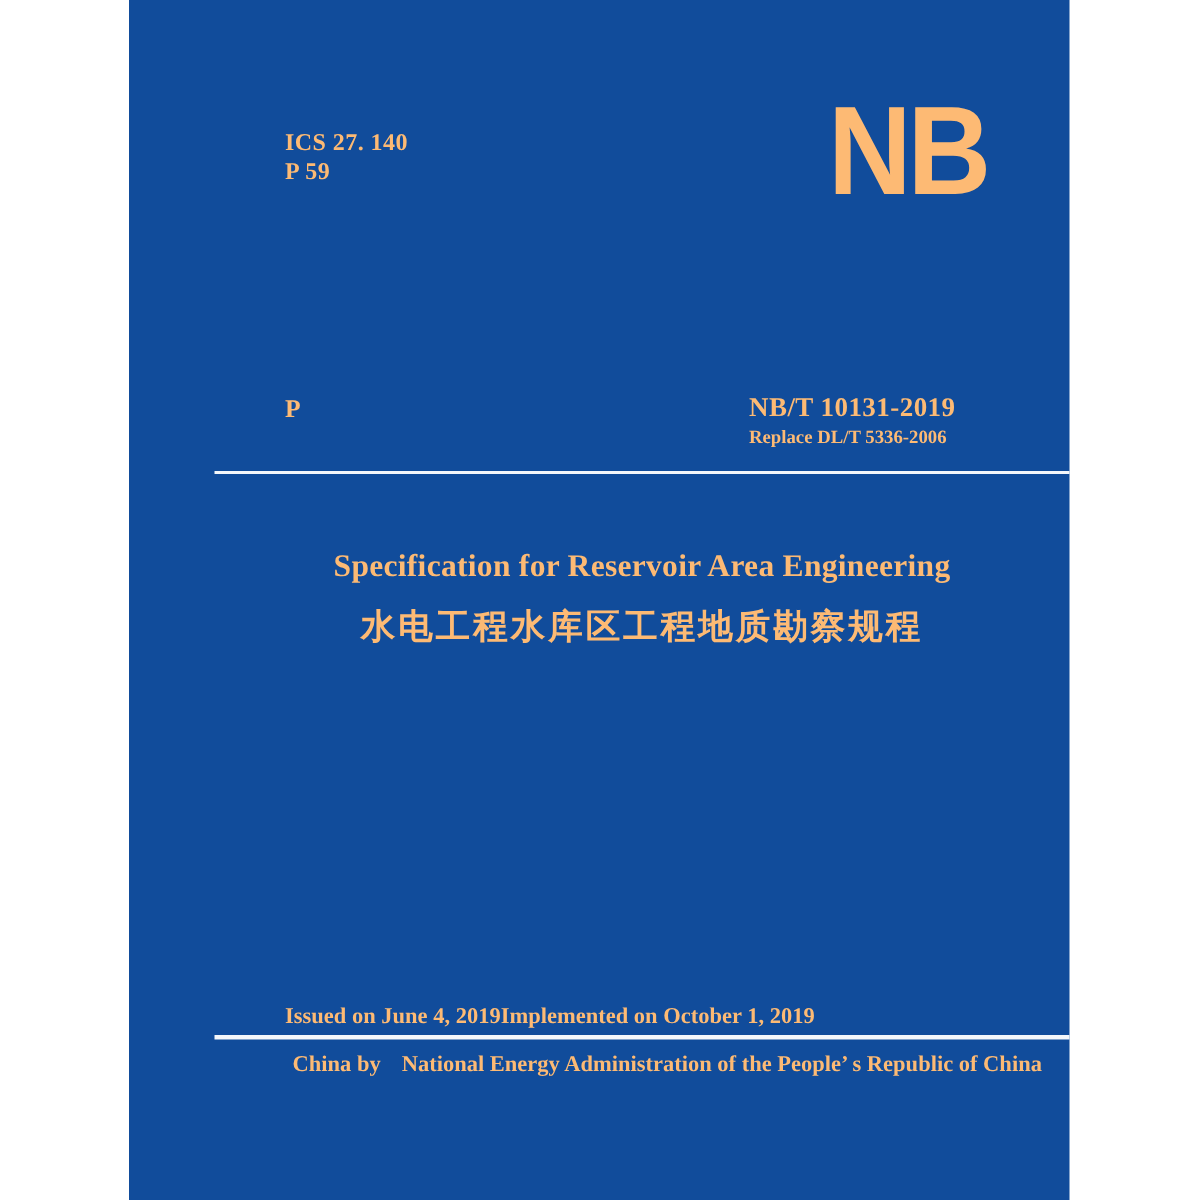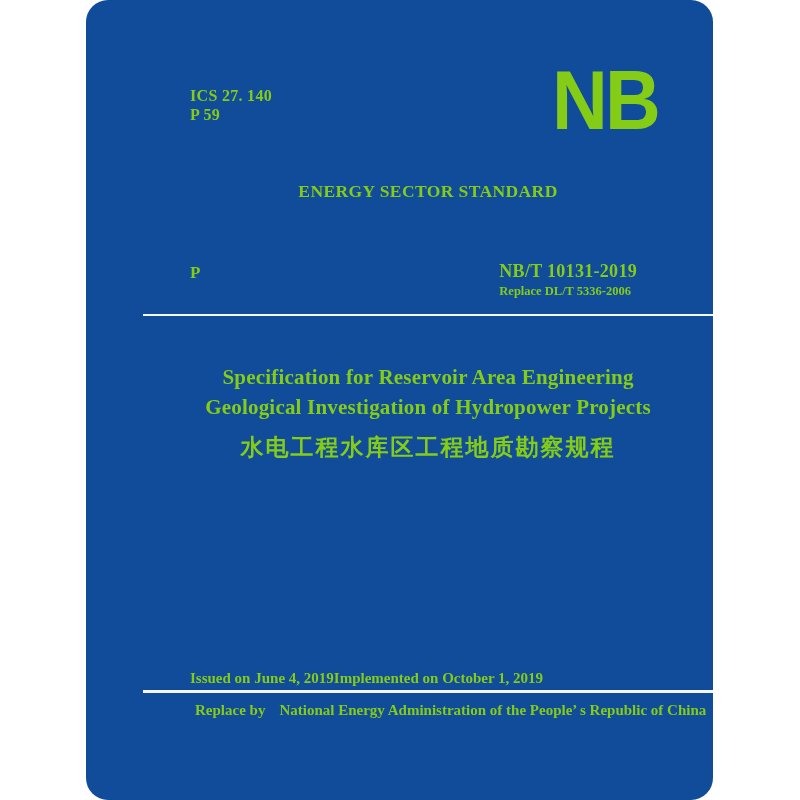--- a/index.html
+++ b/index.html
@@ -110,54 +110,52 @@
     gap: 14px;
     font-size: 15px; font-weight: bold;
     line-height: 17px;
     white-space: nowrap;
   }
 </style>
 </head>
 <body>
 
 <div id="page" style="background: rgb(255, 255, 255);">
-  <div class="cover" style="background: rgb(17, 76, 155); color: #84cc16; border-radius: 22px;">
+  <div class="cover" style="background: rgb(17, 76, 155); color: #fdba74;">
 
     <div class="ics-block">
       <div>ICS 27. 140</div>
       <div>P 59</div>
     </div>
 
     <div class="nb-logo">NB</div>
 
     <div class="org-header">
-      <div class="en">ENERGY SECTOR STANDARD</div>
     </div>
 
     <div class="class-letter">P</div>
 
     <div class="designation">
       <div class="number">NB/T 10131-2019</div>
       <div class="replaces">Replace DL/T 5336-2006</div>
     </div>
 
     <div class="rule rule-top" style="background: rgb(244, 247, 251);"></div>
 
     <div class="title-block">
       <div class="en">Specification for Reservoir Area Engineering</div>
-      <div class="en">Geological Investigation of Hydropower Projects</div>
       <div class="cn">水电工程水库区工程地质勘察规程</div>
     </div>
 
     <div class="dates-row">
       <span>Issued on June 4, 2019</span>
       <span>Implemented on October 1, 2019</span>
     </div>
 
     <div class="rule rule-bottom" style="background: rgb(244, 247, 251);"></div>
 
     <div class="publisher-row">
-      <span>Replace by</span>
+      <span>China by</span>
       <span>National Energy Administration of the People’ s Republic of China</span>
     </div>
 
   </div>
 </div>
 
 </body></html>

